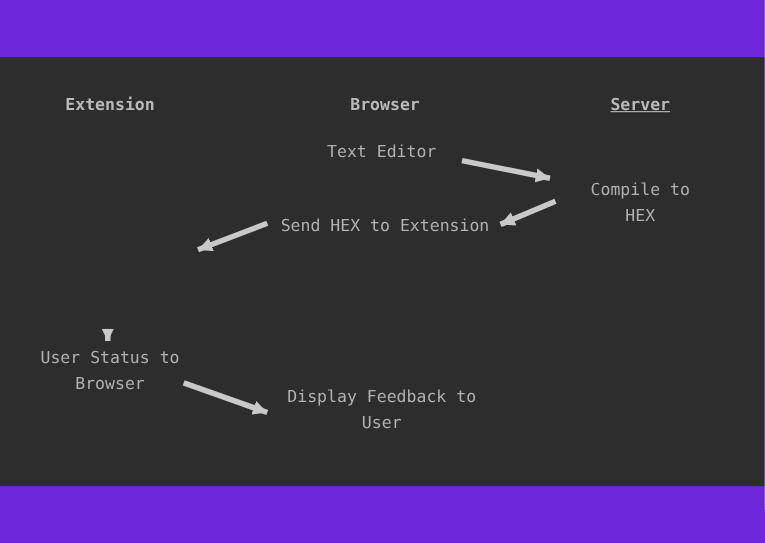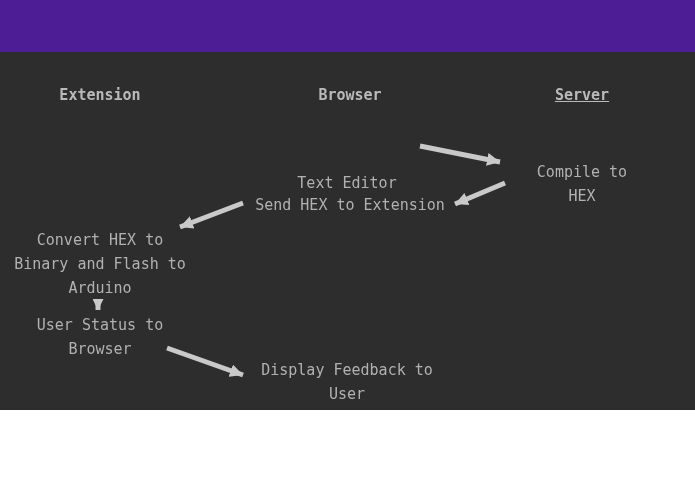--- a/index.html
+++ b/index.html
@@ -2,22 +2,22 @@
 <html><head>
 <meta charset="utf-8">
 <style>
   html, body {
     margin: 0;
     padding: 0;
   }
   .page {
     position: relative;
     width: 695px;
-    height: 410px;
-    background: #4c1d95;
+    height: 494px;
+    background: #6d28d9;
     overflow: hidden;
     font-family: "DejaVu Sans Mono", "Liberation Mono", monospace;
   }
   .panel {
     position: absolute;
     left: 0;
     top: 52px;
     width: 695px;
     height: 390px;
     background: #2d2d2d;
@@ -55,29 +55,26 @@
 <body>
 
 <div class="page">
 
   <div class="panel"></div>
 
   <div class="col-header" style="left:100px; top:83px;">Extension</div>
   <div class="col-header" style="left:350px; top:83px;">Browser</div>
   <div class="col-header" style="left:582px; top:83px;text-decoration:underline;">Server</div>
 
-  <div class="node" style="left:347px; top:126px;margin-top:45px;">Text Editor</div>
+  <div class="node" style="left:347px; top:126px;">Text Editor</div>
   <div class="node" style="left:350px; top:193px;">Send HEX to Extension</div>
   <div class="node" style="left:582px; top:160px;">Compile to HEX</div>
-  <div class="node" style="left:100px; top:228px;">Convert HEX to
-Binary and Flash to
-Arduino</div>
   <div class="node" style="left:100px; top:313px;">User Status to
 Browser</div>
-  <div class="node" style="left:347px; top:358px;">Display Feedback to
+  <div class="node" style="left:347px; top:348px;">Display Feedback to
 User</div>
 
   <svg class="arrow-layer" width="695" height="494" viewBox="0 0 695 494" xmlns="http://www.w3.org/2000/svg">
     <defs>
       <marker id="ah" viewBox="0 0 12 12" refX="12" refY="6" markerWidth="13" markerHeight="13" markerUnits="userSpaceOnUse" orient="auto">
         <path d="M0,0 L12,6 L0,12 Z" fill="#c9c9c9"></path>
       </marker>
       <marker id="ah-small" viewBox="0 0 12 12" refX="12" refY="6" markerWidth="11" markerHeight="11" markerUnits="userSpaceOnUse" orient="auto">
         <path d="M0,0 L12,6 L0,12 Z" fill="#c9c9c9"></path>
       </marker>

